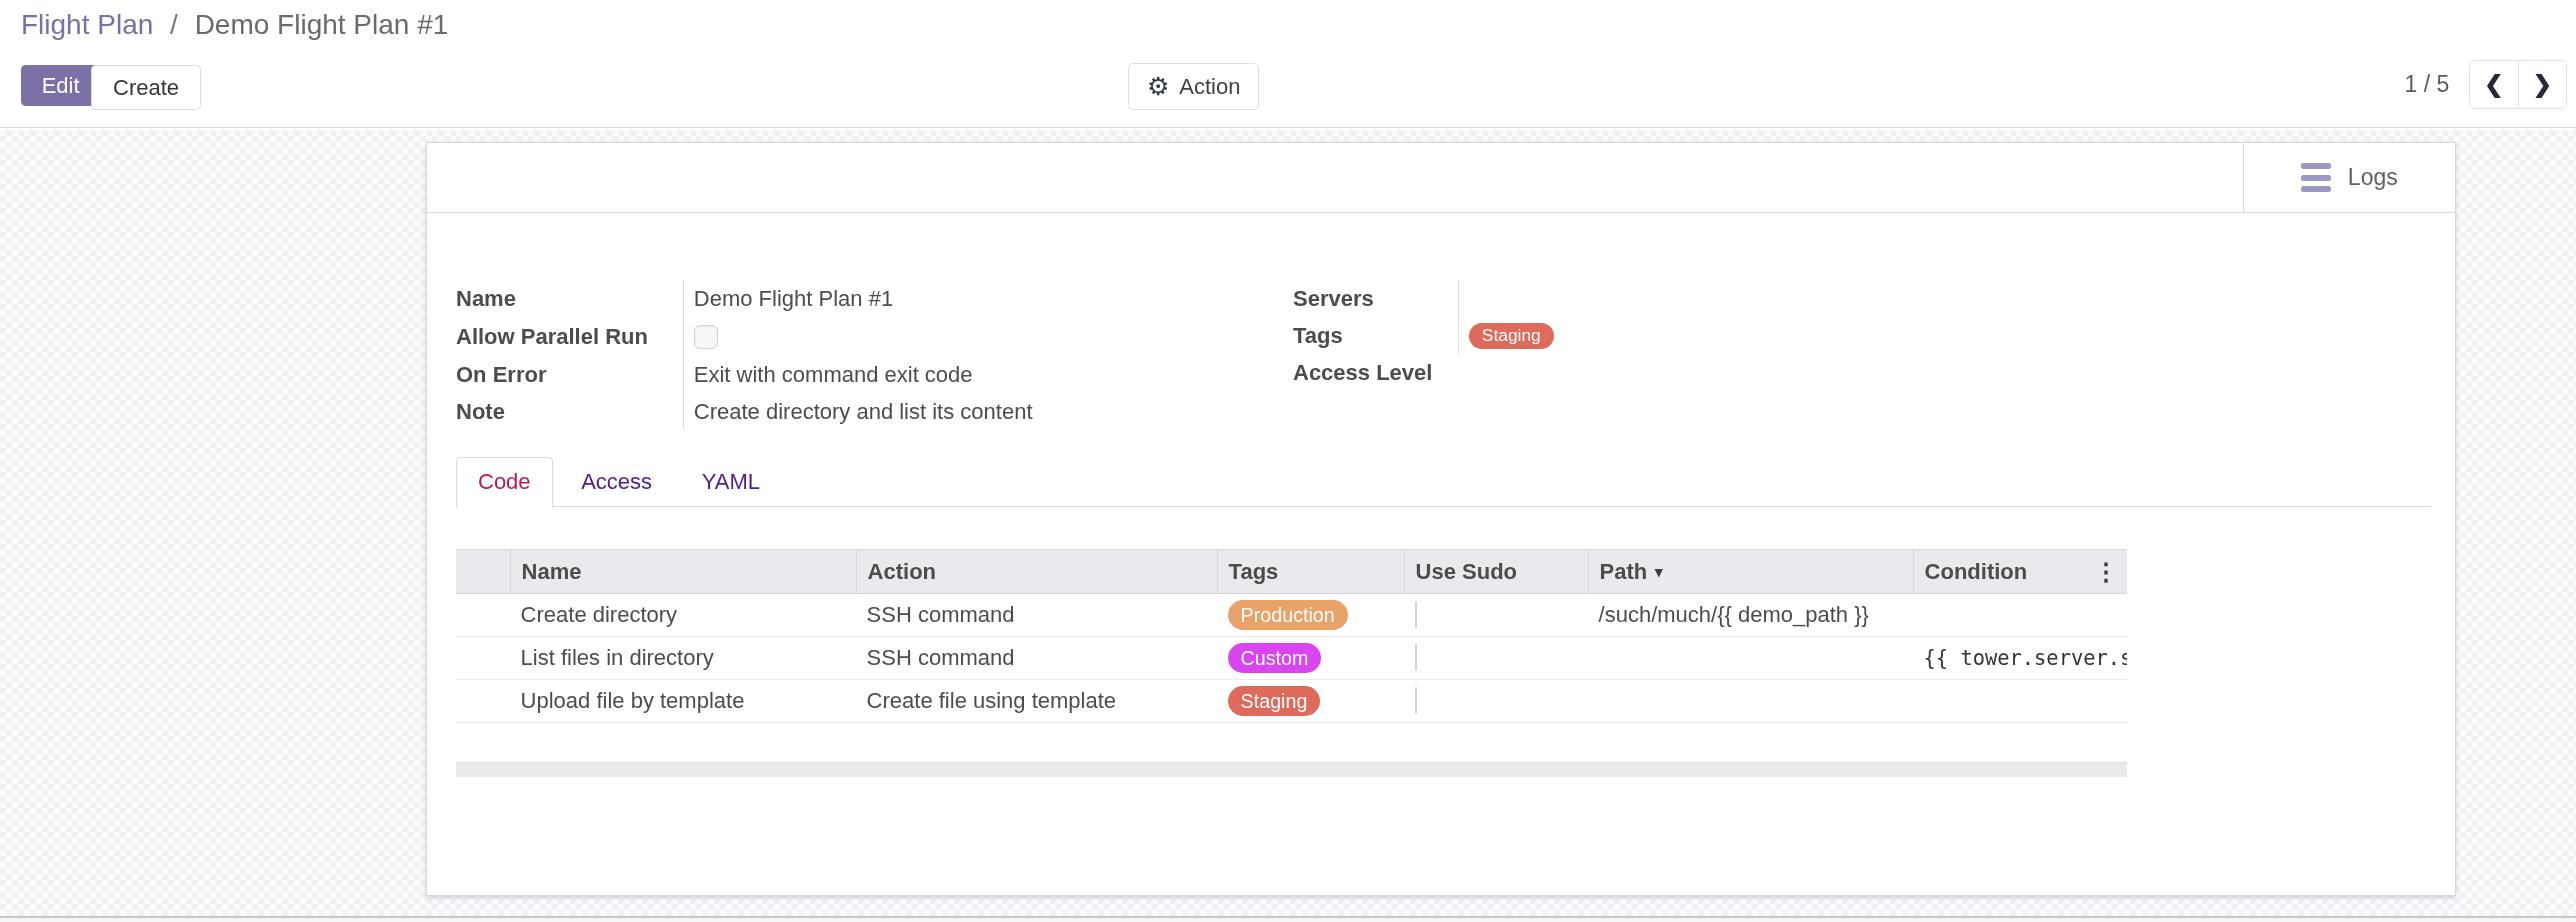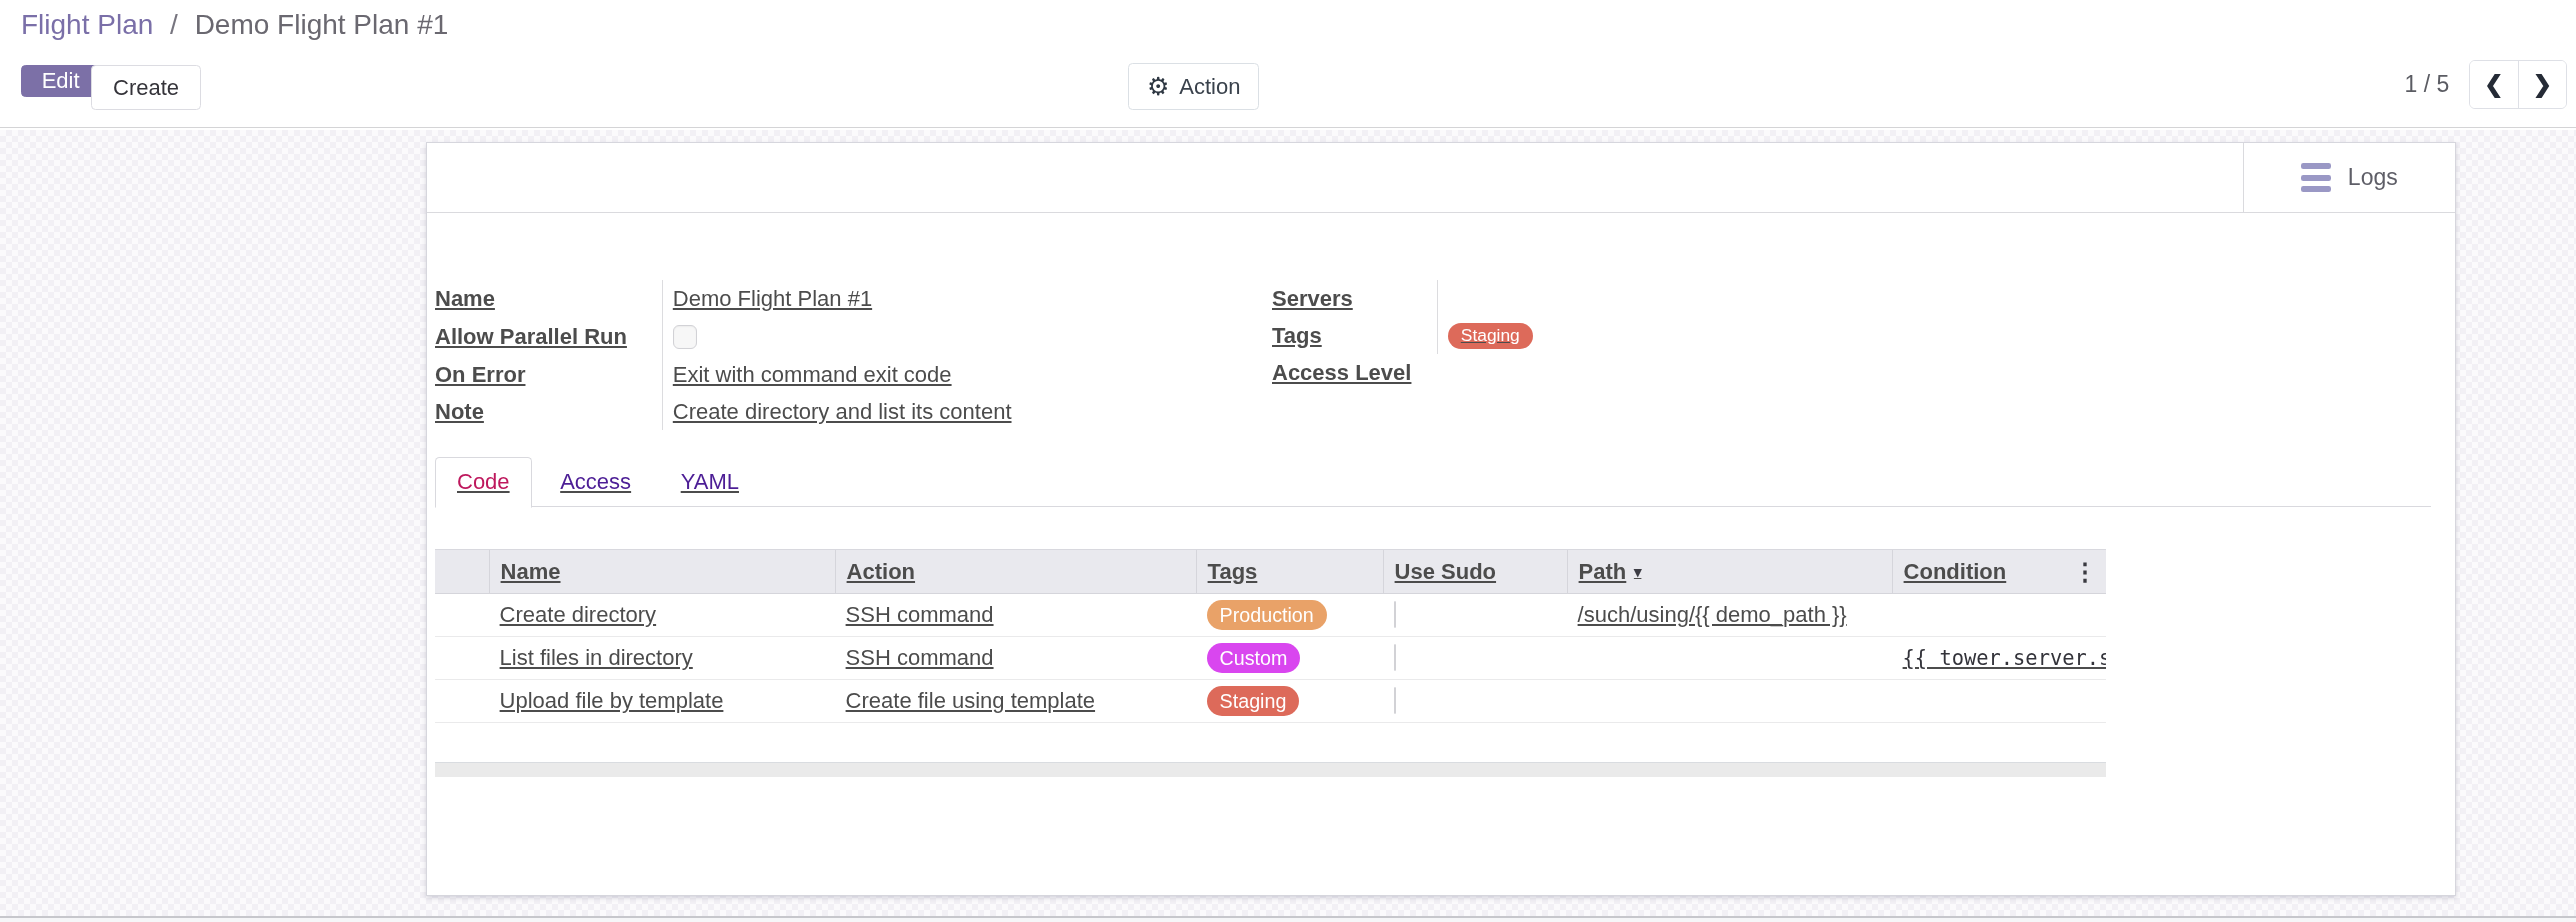--- a/index.html
+++ b/index.html
@@ -18,21 +18,21 @@
     position: absolute; top: 0; left: 0; right: 0; height: 128px;
     background: #fff; border-bottom: 1.5px solid #d4d4d6; z-index: 5; padding-left: 29px;
   }
   .breadcrumb { position: absolute; top: 9px; left: 21px; font-size: 28px; white-space: nowrap; }
   .breadcrumb .bc-link { color: #7a6fa8; cursor: pointer; }
   .breadcrumb .bc-sep { color: #77757f; margin: 0 9px; }
   .breadcrumb .bc-current { color: #6a6870; }
 
   .btn { display: inline-flex; align-items: center; justify-content: center;
          border-radius: 4.5px; font-size: 22px; cursor: pointer; white-space: nowrap; }
-  .edit-btn { position: absolute; left: 21px; top: 65px; height: 32px; padding: 0 19.7px;
+  .edit-btn { position: absolute; left: 21px; top: 65px; height: 41px; padding: 0 19.7px;
               background: #7c70a7; color: #fff; border: 1.5px solid #7c70a7; }
   .create-btn { position: absolute; left: 91px; top: 65px; height: 45px; padding: 0 21px;
                 background: #fff; color: #35343a; border: 1.5px solid #dcdce2; }
 
   .action-btn { position: absolute; left: 1128px; top: 63px; height: 47px; padding: 0 18px;
                 background: #fff; color: #3a424c; border: 1.5px solid #dbe0e5; gap: 9.8px; }
   .gear { font-size: 25px; color: #2e3742; line-height: 1; }
 
   .pager { position: absolute; right: 9px; top: 60px; display: flex; align-items: center; }
   .pager-value { font-size: 23px; color: #5b5c63; margin-right: 19.7px; }
@@ -58,21 +58,21 @@
   }
   .card-topbar { height: 70px; border-bottom: 1.5px solid #dadade; position: relative; }
   .logs-btn { position: absolute; right: 0; top: 0; height: 100%; width: 212px;
               border-left: 1.5px solid #dadade; display: flex; align-items: center;
               justify-content: center; gap: 16.6px; cursor: pointer; background: #fff; }
   .hamburger { display: flex; flex-direction: column; gap: 5.3px; }
   .hamburger i { display: block; width: 30px; height: 6px; border-radius: 2.3px; background: #9a98c5; }
   .logs-label { font-size: 23px; color: #5e5e67; }
 
   
-  .sheet { padding: 67px 24px 0 8px; text-decoration: underline; }
+  .sheet { padding: 67px 24px 0 29px; }
   .fields { display: flex; }
   .group-left { width: 837px; }
   .group-right { width: 650px; }
   .field { display: flex; min-height: 37px; align-items: center; }
   .field.tall { min-height: 39px; }
   .f-label { font-weight: 700; color: #4c4c4c; }
   .group-left .f-label { width: 227px; }
   .group-right .f-label { width: 165px; }
   .f-value { flex: 1; border-left: 1.5px solid #dcdcdf; padding-left: 9.8px;
              align-self: stretch; display: flex; align-items: center; }
@@ -226,21 +226,21 @@
           <div class="t-row">
             <div class="c-handle"></div>
             <div class="c-name">Create directory</div>
             <div class="c-action">SSH command</div>
             <div class="c-tags">
               <span class="pill table-pill" style="background: rgb(233, 162, 104);">Production</span>
             </div>
             <div class="c-sudo">
               <span class="checkbox"></span>
             </div>
-            <div class="c-path">/such/using/{{ demo_path }}</div>
+            <div class="c-path">/such/much/{{ demo_path }}</div>
             <div class="c-cond mono"></div>
           </div>
 
           <div class="t-row">
             <div class="c-handle"></div>
             <div class="c-name">List files in directory</div>
             <div class="c-action">SSH command</div>
             <div class="c-tags">
               <span class="pill table-pill" style="background: #d946ef;">Custom</span>
             </div>

